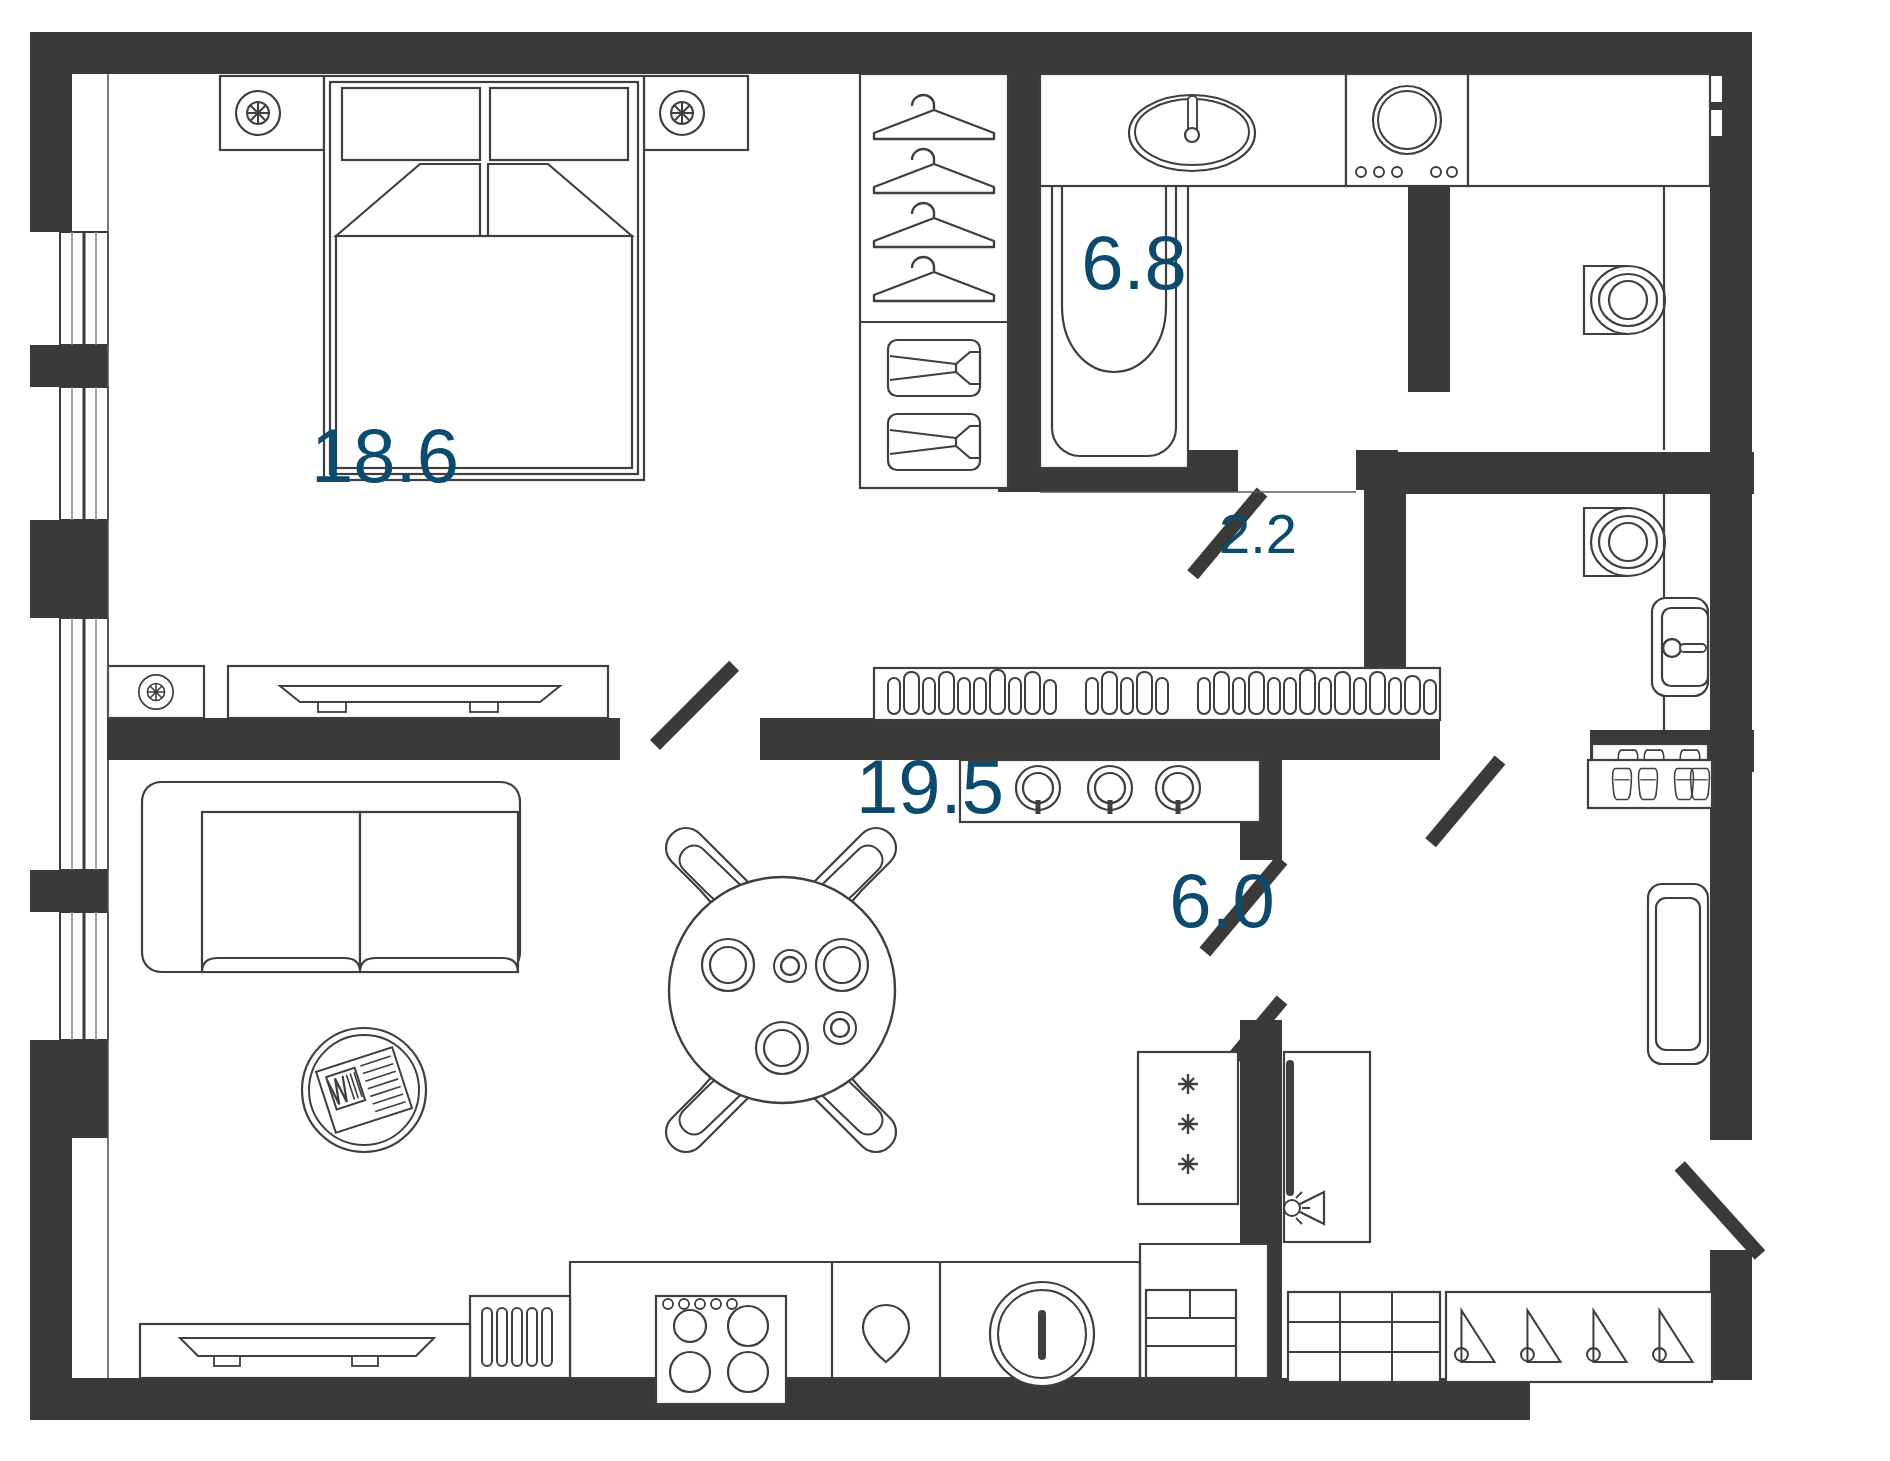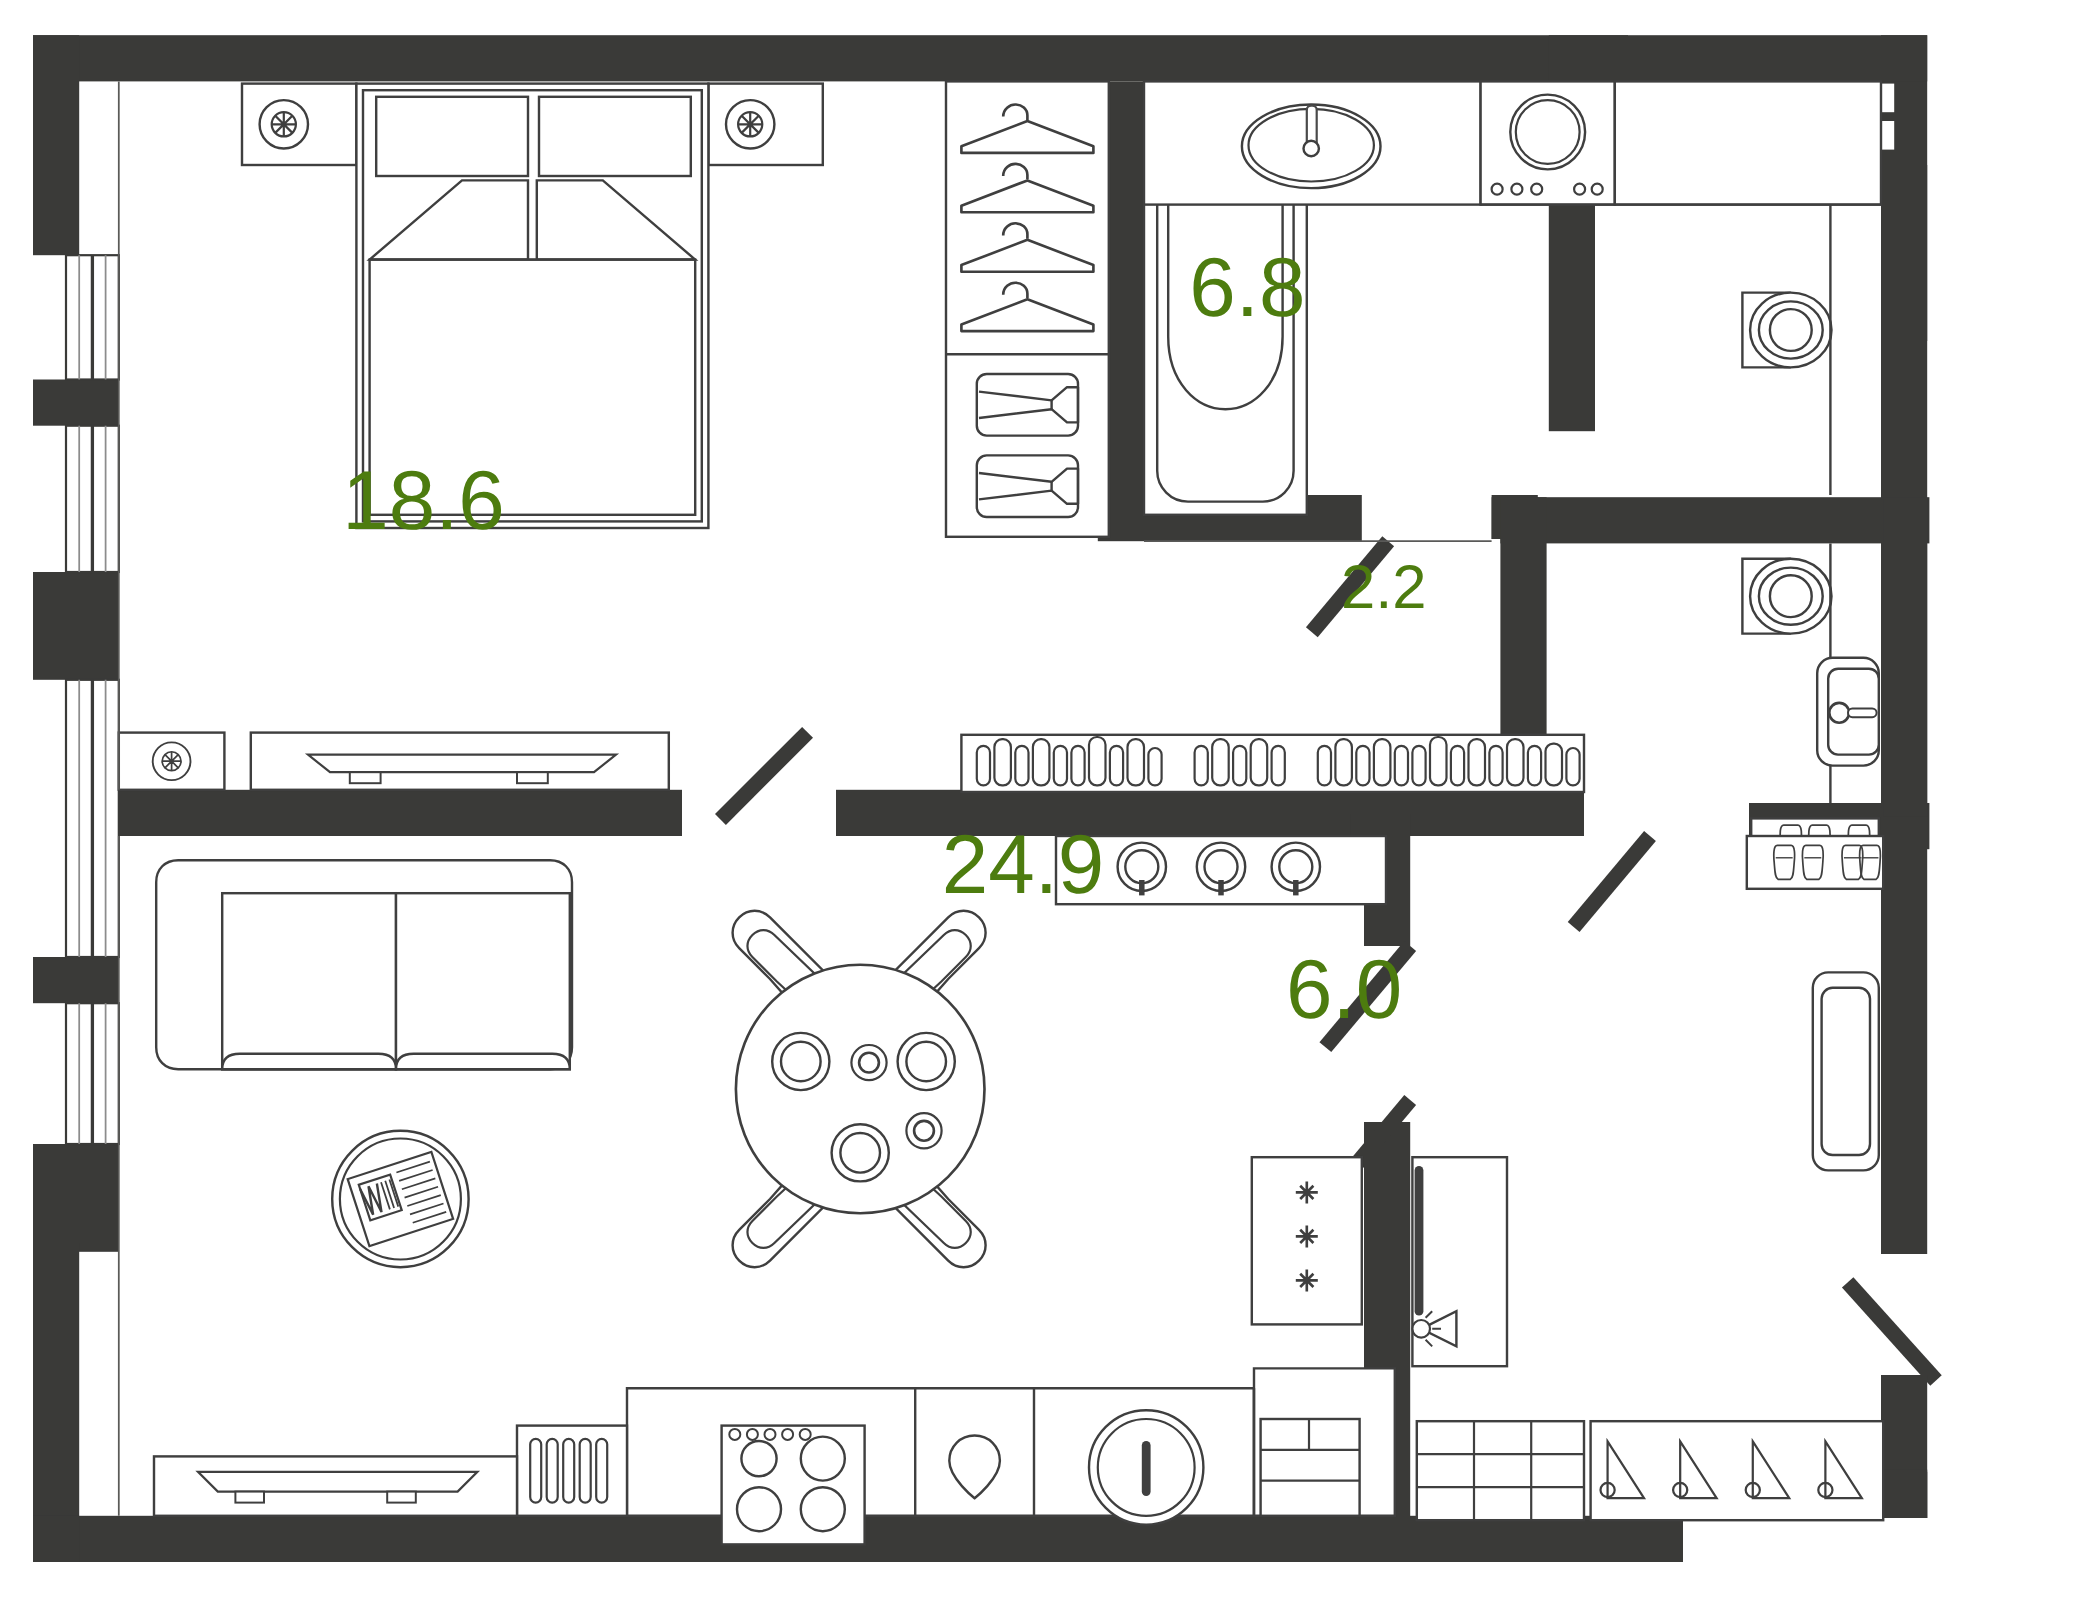--- a/index.html
+++ b/index.html
@@ -19,21 +19,21 @@
     position: absolute;
     top: 0;
     left: 0;
     width: 1890px;
     height: 1461px;
   }
   .area-label {
     position: absolute;
     font-family: "Liberation Sans", sans-serif;
     font-weight: 400;
-    color: #4d7c0f;
+    color: #0c4a6e;
     white-space: nowrap;
     transform: translate(-50%, -50%);
     letter-spacing: 0px;
   }
 </style>
 </head>
 <body>
 
 <div id="plan-root">
 
@@ -580,17 +580,17 @@
       <line x1="1040" y1="492" x2="1356" y2="492"></line>
     </g>
   </svg>
 
   <div class="area-label" style="left:385px; top:455px; font-size:76px;">18.6</div>
 
   <div class="area-label" style="left:1134px; top:262px; font-size:76px;">6.8</div>
 
   <div class="area-label" style="left:1258px; top:533px; font-size:56px;">2.2</div>
 
-  <div class="area-label" style="left:930px; top:786px; font-size:76px;">24.9</div>
+  <div class="area-label" style="left:930px; top:786px; font-size:76px;">19.5</div>
 
   <div class="area-label" style="left:1222px; top:900px; font-size:76px;">6.0</div>
 
 </div>
 
 </body></html>

